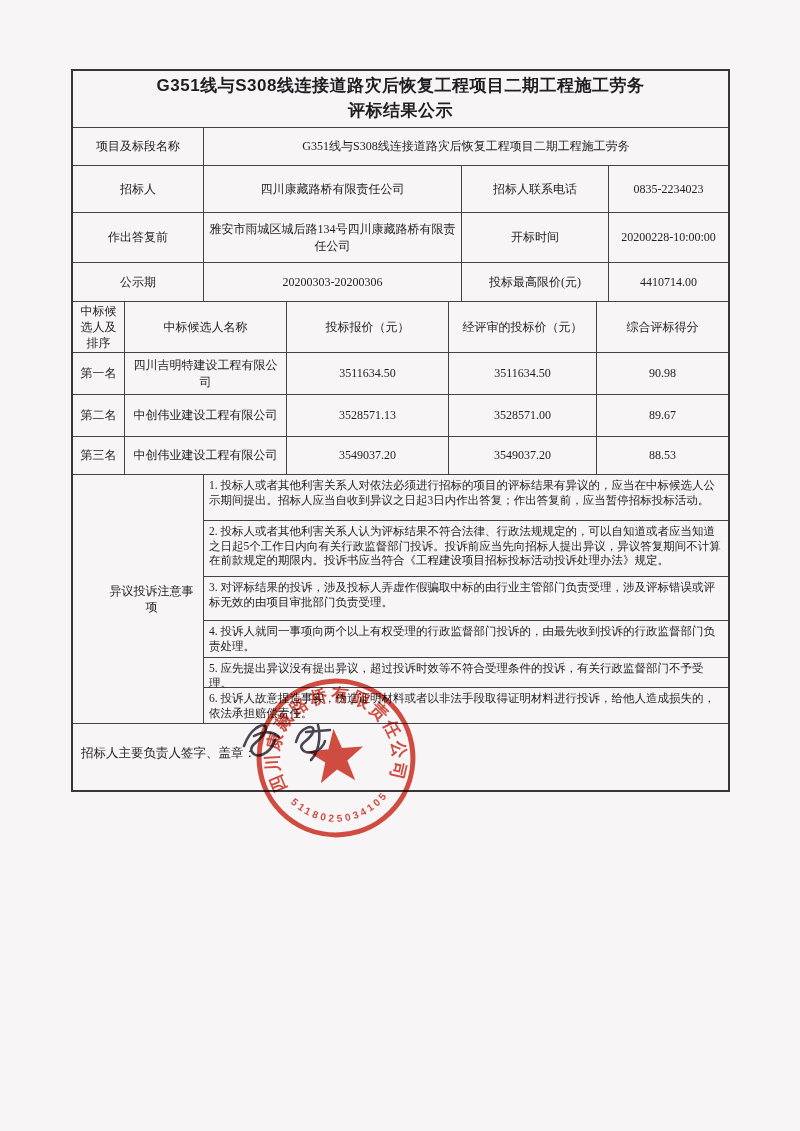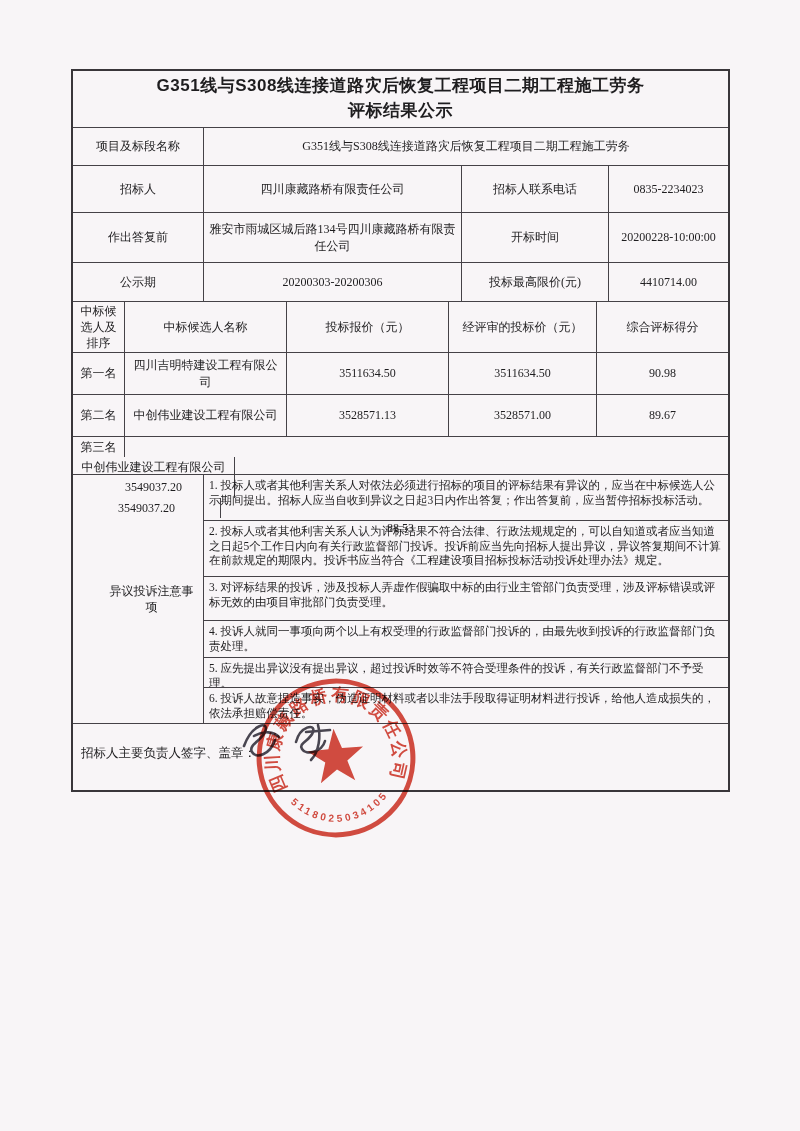--- a/index.html
+++ b/index.html
@@ -34,21 +34,21 @@
   .w-val{width:258px;}
   .w-l2{width:147px;}
   .w-v2{flex:1;}
   .h-r1{height:37px;}
   .h-r2{height:46px;}
   .h-r3{height:49px;}
   .h-r4{height:38px;}
   
   .h-chead{height:50px;}
   .h-c{height:41px;}
-  .h-c3{height:37px;flex-direction:column;}
+  .h-c3{height:37px;}
   .c-rank{width:52px;}
   .c-name{width:162px;}
   .c-bid{width:162px;}
   .c-eval{width:148px;}
   .c-score{flex:1;}
   
   .n-label{width:131px;padding-left:32px;}
   .n-body{flex:1;display:flex;flex-direction:column;}
   .notice-item{
     box-sizing:border-box;border-bottom:1px solid #454247;

